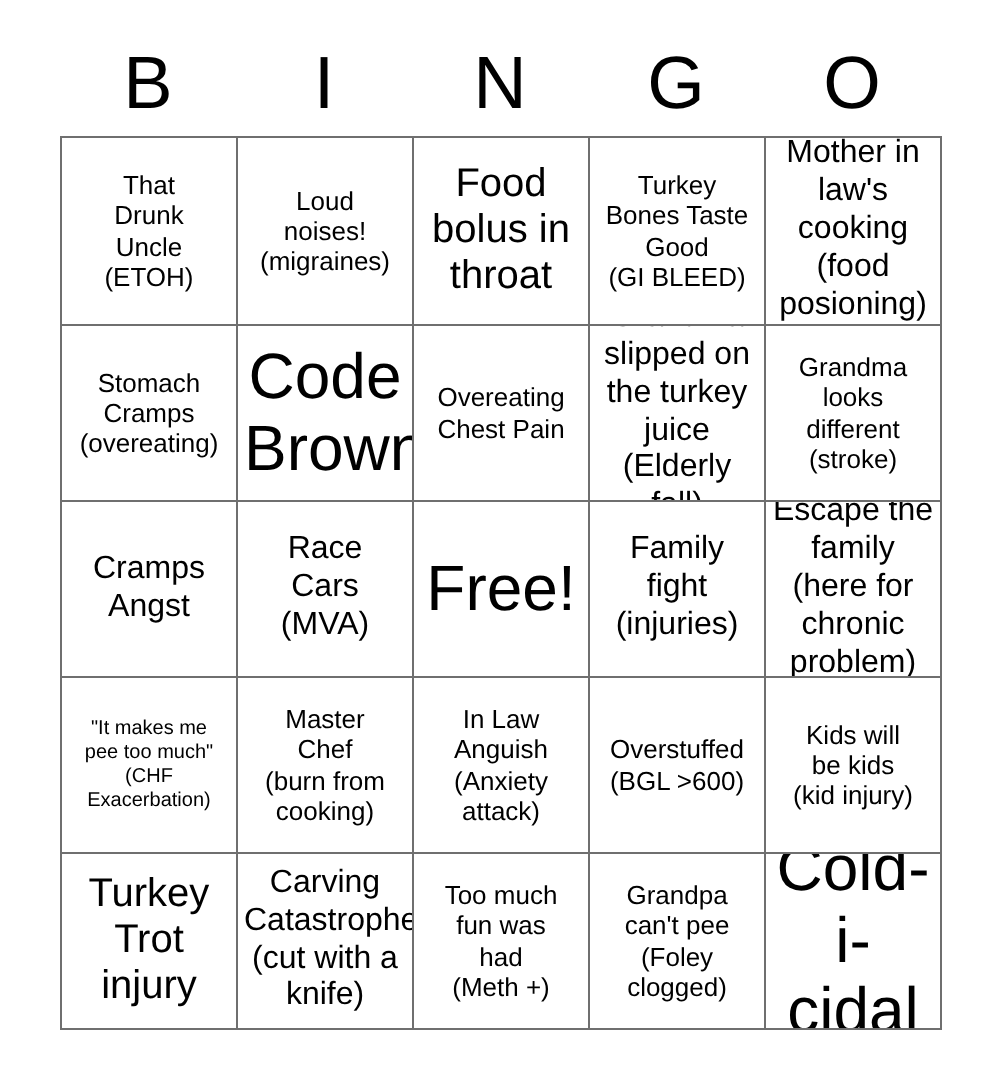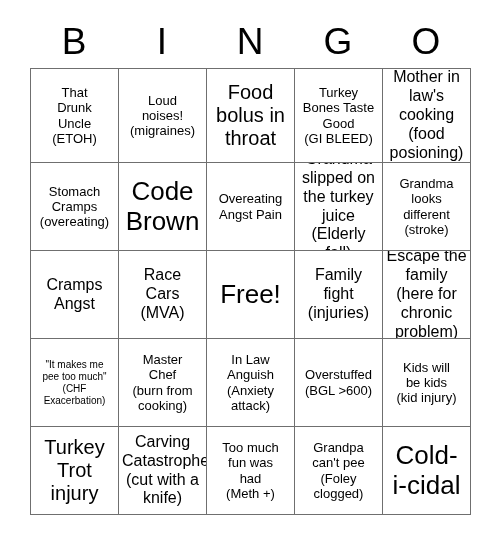--- a/index.html
+++ b/index.html
@@ -82,21 +82,21 @@
     white-space: pre-line;
     word-break: normal;
   }
 
   
   .fs-xs  { font-size: 10px; line-height: 1.20; }
   .fs-s   { font-size: 16px; line-height: 1.18; }
   .fs-m   { font-size: 13px; line-height: 1.18; }
   .fs-l   { font-size: 16px; line-height: 1.17; }
   .fs-xl  { font-size: 20px; line-height: 1.15; }
-  .fs-xxl { font-size: 26px; line-height: 1.12; }
+  .fs-xxl { font-size: 32px; line-height: 1.12; }
 </style>
 </head>
 <body>
 
 <div id="bingo-card">
 
   <div id="bingo-header">
     <div class="header-letter">B</div>
     <div class="header-letter">I</div>
     <div class="header-letter">N</div>
@@ -140,21 +140,21 @@
       <span class="cell-text fs-m">Stomach
 Cramps
 (overeating)</span>
     </div>
     <div class="bingo-cell">
       <span class="cell-text fs-xxl">Code
 Brown</span>
     </div>
     <div class="bingo-cell">
       <span class="cell-text fs-m">Overeating
-Angst Pain</span>
+Chest Pain</span>
     </div>
     <div class="bingo-cell">
       <span class="cell-text fs-s">Grandma
 slipped on
 the turkey
 juice
 (Elderly fall)</span>
     </div>
     <div class="bingo-cell">
       <span class="cell-text fs-m">Grandma

